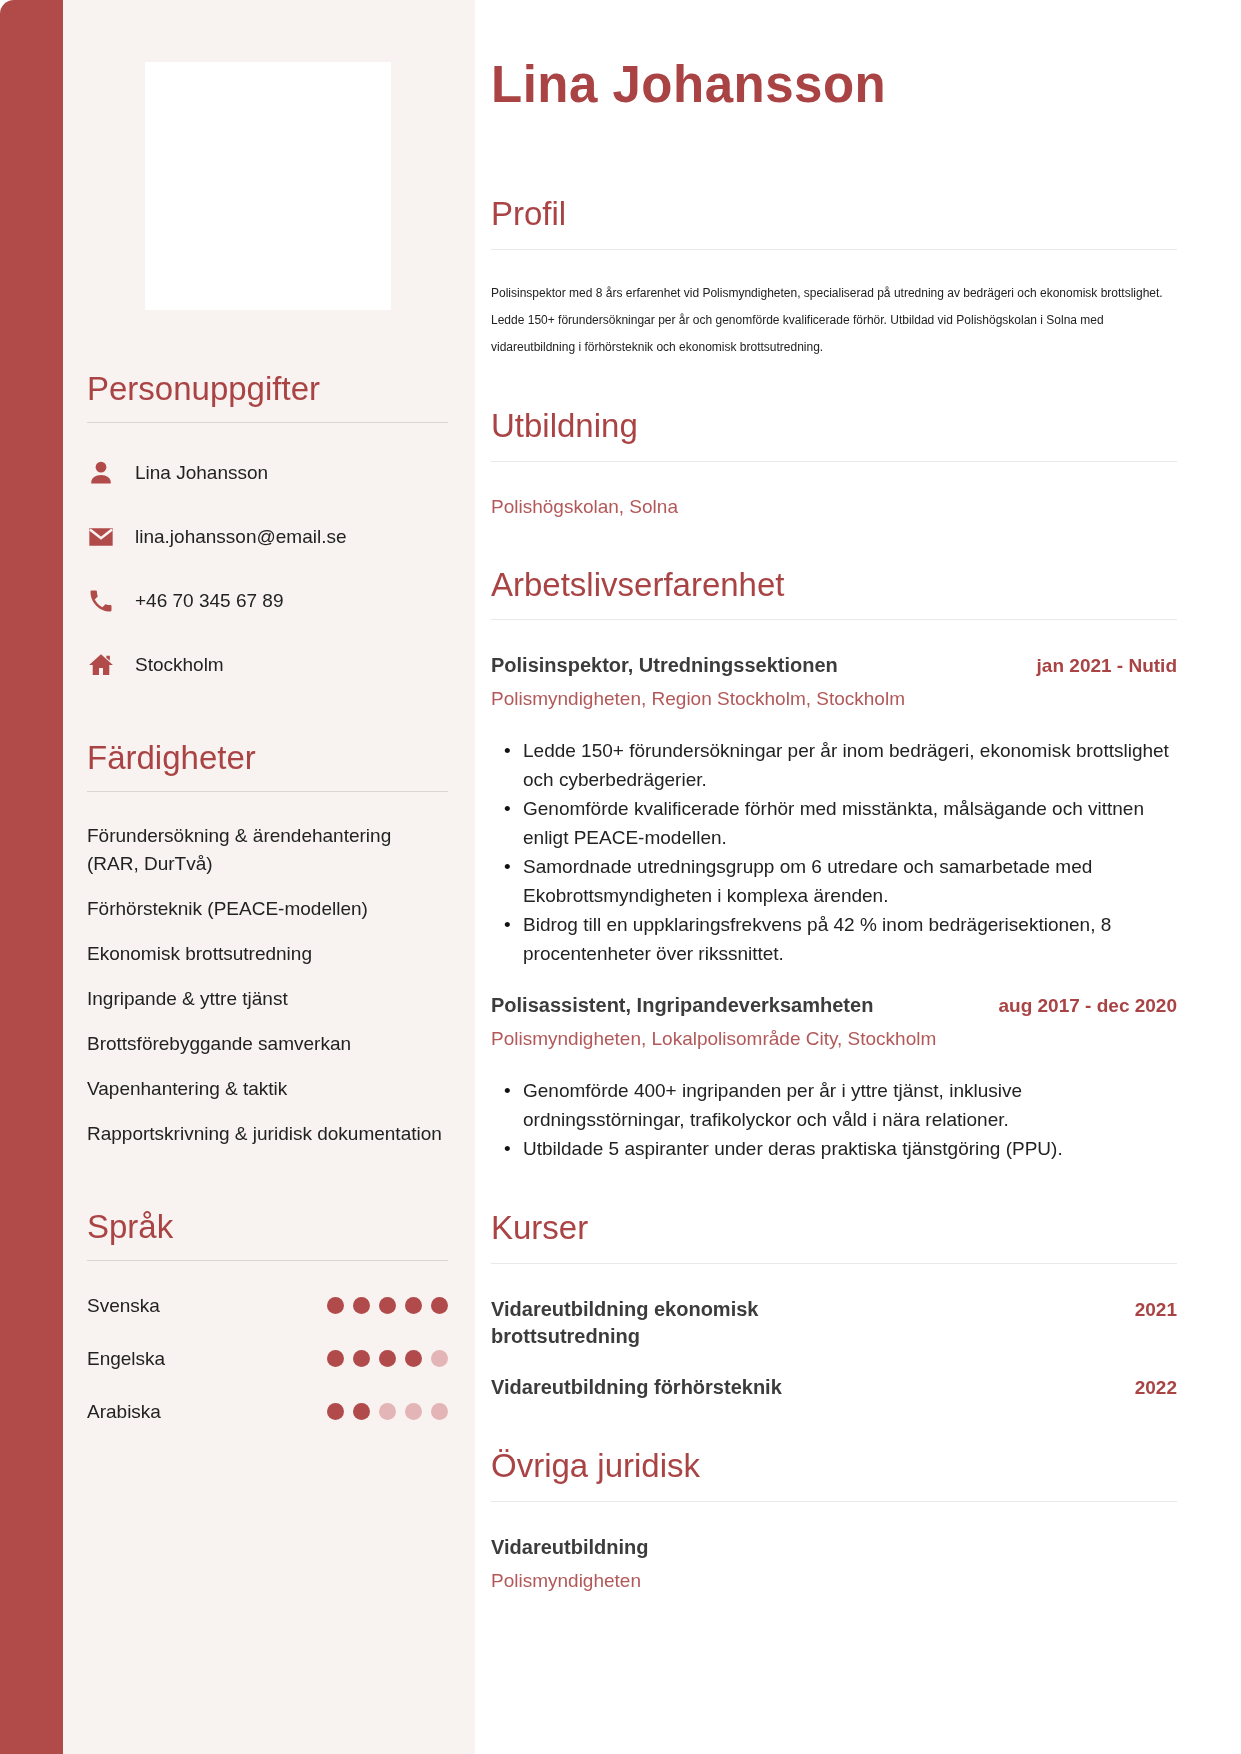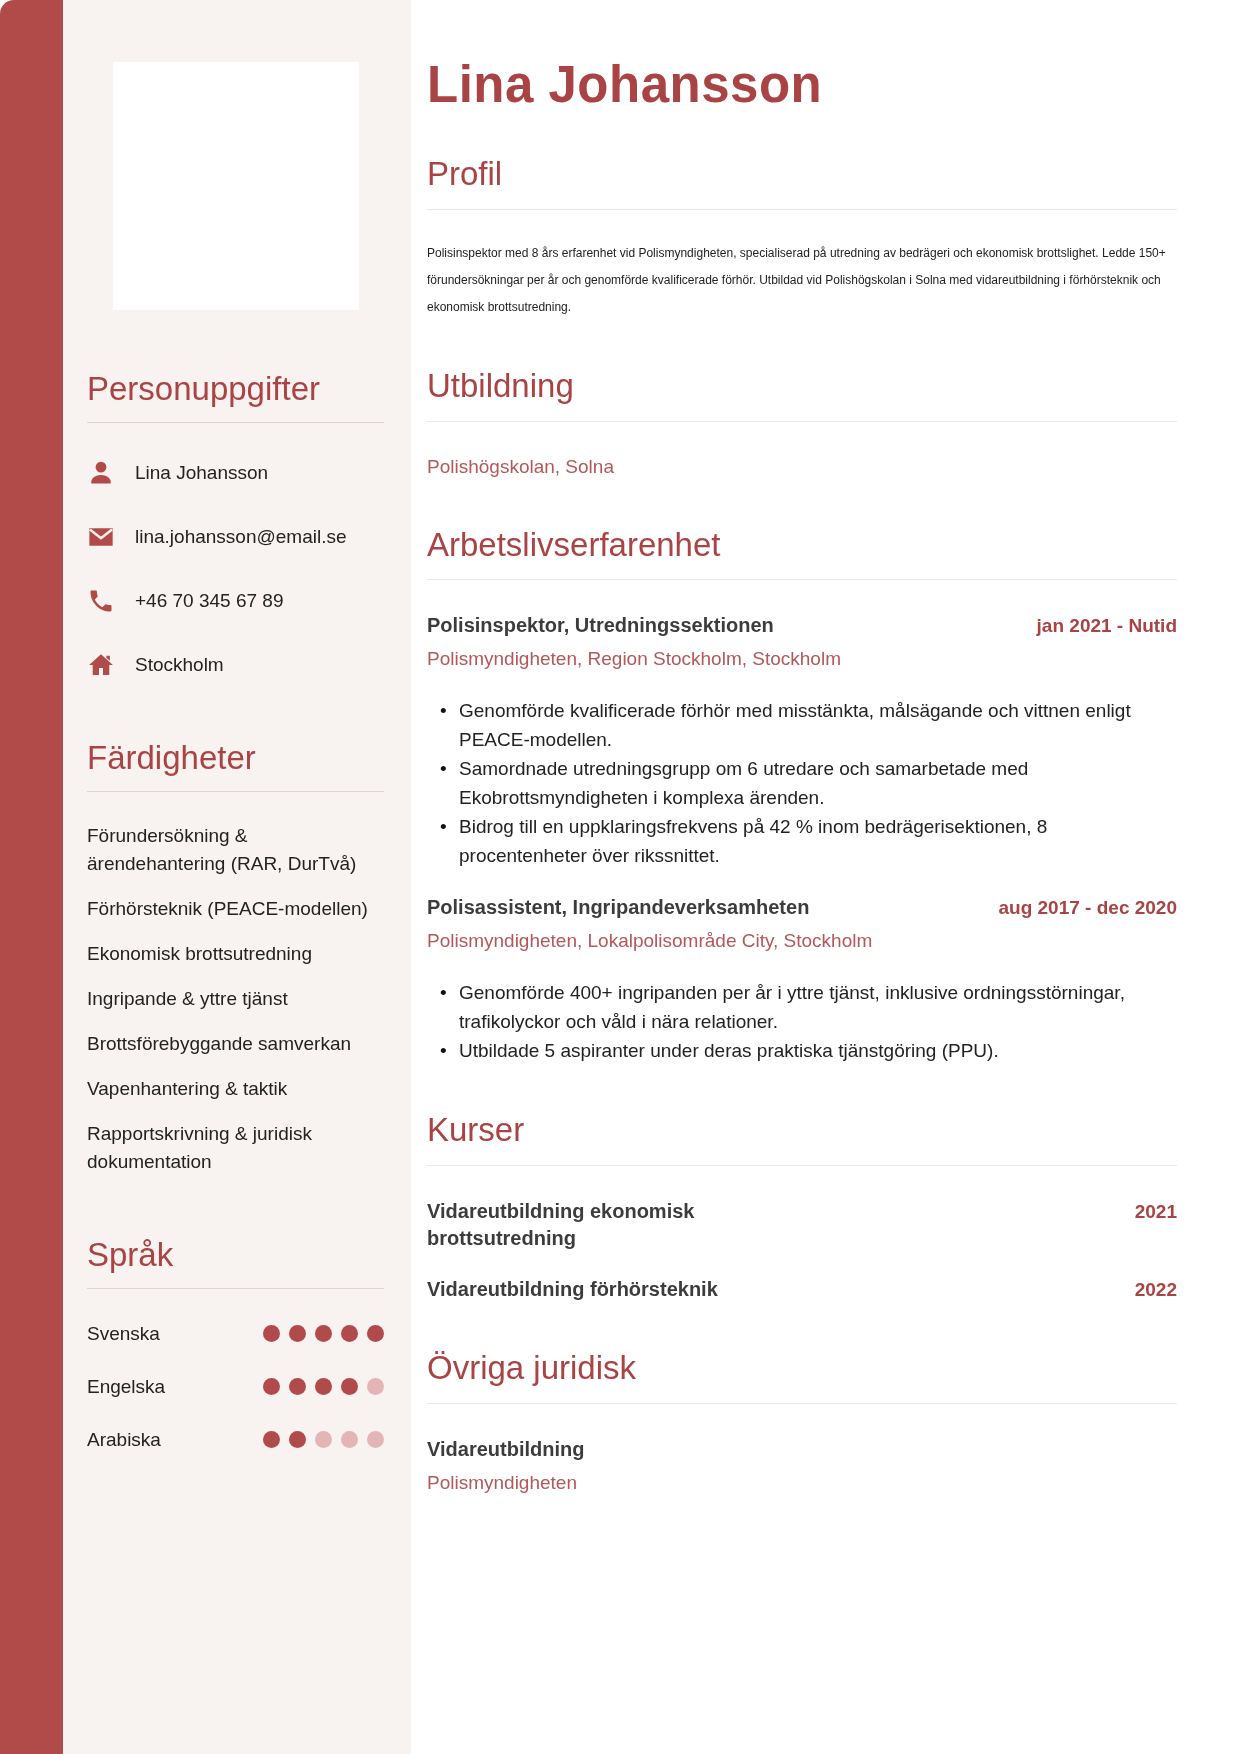--- a/index.html
+++ b/index.html
@@ -14,21 +14,21 @@
   }
   *{margin:0;padding:0;box-sizing:border-box;}
   html,body{background:#ffffff;}
   body{font-family:"Liberation Sans", sans-serif;}
   .page{
     width:1241px;height:1754px;display:flex;background:#ffffff;
     overflow:hidden;border-top-left-radius:14px;position:relative;
   }
   .stripe{width:63px;background:var(--stripe);flex:0 0 auto;}
   .sidebar{
-    width:348px;flex:0 0 auto;background:var(--sidebar-bg);
+    width:412px;flex:0 0 auto;background:var(--sidebar-bg);
     padding:62px 27px 40px 24px;
   }
   .photo{
     width:246px;height:248px;background:#ffffff;margin:0 auto;
   }
   .side-section{margin-top:60px;}
   .side-heading{
     font-size:33px;font-weight:400;color:var(--accent);line-height:1.15;
   }
   .side-rule{height:1px;background:#DCD5D2;margin-top:14px;}
@@ -52,21 +52,21 @@
   .dot{width:17px;height:17px;border-radius:50%;background:var(--dot-empty);display:inline-block;}
   .dot.filled{background:var(--dot-filled);}
   .main{
     flex:1 1 auto;padding:56px 64px 0 16px;
   }
   .name{
     font-size:51px;line-height:1.15;font-weight:700;color:var(--accent);
     letter-spacing:0.5px;
   }
   .section{margin-top:46px;}
-  .section.first{margin-top:40px;}
+  .section.first{margin-top:80px;}
   .section-heading{
     font-size:33px;font-weight:400;color:var(--accent);line-height:1.15;
   }
   .rule{height:1px;background:#E9E9E9;margin-top:16px;}
   .profile-text{
     margin-top:30px;font-size:12px;line-height:27px;color:var(--body-text);
   }
   .entry{margin-top:32px;}
   .entry + .entry{margin-top:24px;}
   .entry-head{display:flex;justify-content:space-between;align-items:flex-start;}
@@ -213,20 +213,21 @@
       <h2 class="section-heading">Arbetslivserfarenhet</h2>
       <div class="rule"></div>
 
       <div class="entry">
         <div class="entry-head">
           <span class="entry-title">Polisinspektor, Utredningssektionen</span>
           <span class="entry-date">jan 2021 - Nutid</span>
         </div>
         <div class="entry-org">Polismyndigheten, Region Stockholm, Stockholm</div>
         <ul class="bullets">
+          <li>Ledde 150+ förundersökningar per år inom bedrägeri, ekonomisk brottslighet och cyberbedrägerier.</li>
           <li>Genomförde kvalificerade förhör med misstänkta, målsägande och vittnen enligt PEACE-modellen.</li>
           <li>Samordnade utredningsgrupp om 6 utredare och samarbetade med Ekobrottsmyndigheten i komplexa ärenden.</li>
           <li>Bidrog till en uppklaringsfrekvens på 42 % inom bedrägerisektionen, 8 procentenheter över rikssnittet.</li>
         </ul>
       </div>
 
       <div class="entry">
         <div class="entry-head">
           <span class="entry-title">Polisassistent, Ingripandeverksamheten</span>
           <span class="entry-date">aug 2017 - dec 2020</span>

